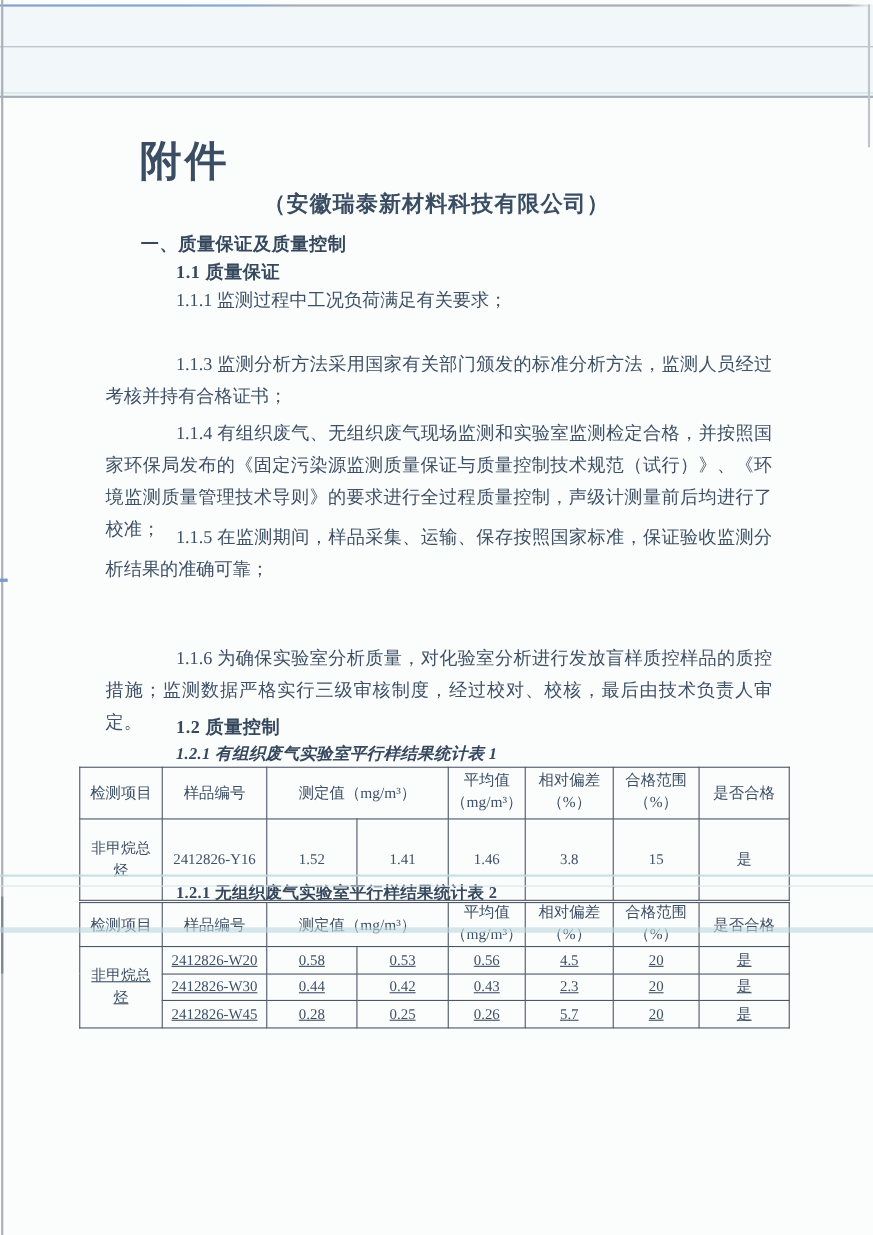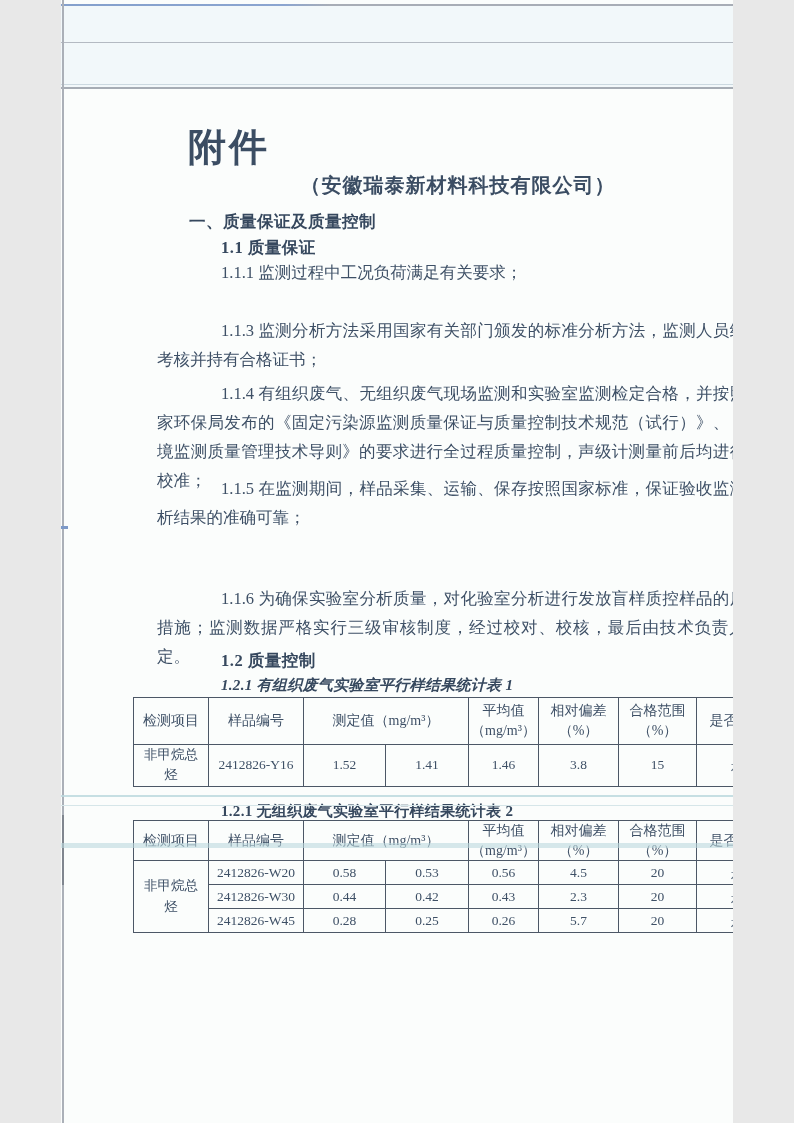--- a/index.html
+++ b/index.html
@@ -1,18 +1,18 @@
 <!DOCTYPE html>
 <html><head>
 <meta charset="utf-8">
 <style>
   html,body{margin:0;padding:0;background:#e8e8e8;}
   .page{
     position:relative;
-    width:672px;height:1123px;
+    width:794px;height:1123px;
     margin:0 auto;
     background:#fbfdfc;
     overflow:hidden;
     font-family:"Liberation Serif","DejaVu Serif",serif;
     color:#3e5066;
   }
   
   .band-top{position:absolute;left:0;top:5px;width:794px;height:82px;background:#f2f8fa;}
   .ln{position:absolute;left:0;width:794px;}
   .ln-top1{top:4px;height:2px;background:linear-gradient(to right,#84a0cc 0%,#8ba5d0 28%,#a8adb6 34%,#a8adb6 97%,rgba(168,173,182,0) 100%);}
@@ -55,23 +55,23 @@
   }
   table.qt th,table.qt td{
     border:1.5px solid #4c5766;
     text-align:center;vertical-align:middle;
     font-weight:normal;padding:0;
     background:transparent;
   }
   table.qt th{font-size:14px;}
   .t1{top:697px;} .t2{top:820px;}
   .t1 th{height:46px;} .t1 td{height:36px;}
-  .t2 th{height:38px;} .t2 td{height:23px;}
+  .t2 th{height:38px;} .t2 td{height:23px;text-decoration:underline;}
   .two-line{line-height:1.4;}
-  .wrap-narrow{width:62px;margin:0 auto;line-height:1.5;}
+  .wrap-narrow{width:62px;margin:16px auto;line-height:1.5;}
 </style>
 </head>
 <body>
 
 <div class="page">
 
   <div class="band-top"></div>
   <div class="ln ln-top1"></div>
   <div class="ln ln-top2"></div>
   <div class="ln ln-top3a"></div>

